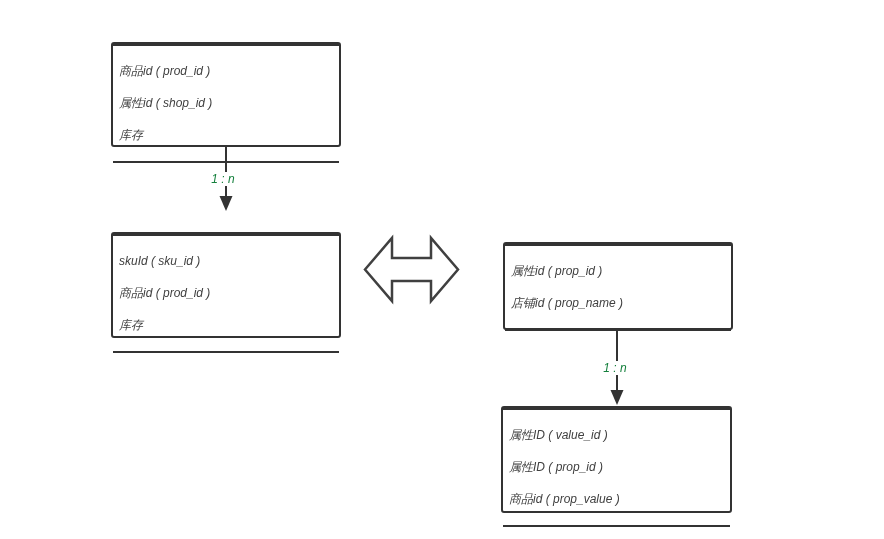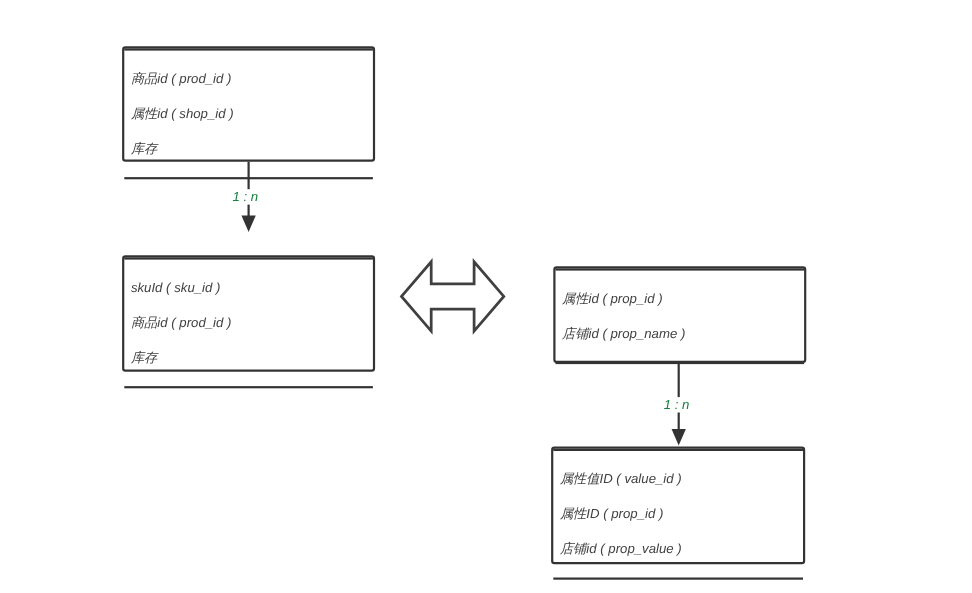--- a/index.html
+++ b/index.html
@@ -111,23 +111,23 @@
     <div class="entity-body">
       <div class="entity-row">属性id ( prop_id )</div>
       <div class="entity-row">店铺id ( prop_name )</div>
     </div>
     <div class="entity-footer"></div>
   </div>
 
   <div class="entity" style="left:501px; top:406px; width:231px; height:107px;">
     <div class="entity-header">属性值 ( tz_prod_prop_value )</div>
     <div class="entity-body">
-      <div class="entity-row">属性值ID ( value_id )</div>
+      <div class="entity-row">属性ID ( value_id )</div>
       <div class="entity-row">属性ID ( prop_id )</div>
-      <div class="entity-row">店铺id ( prop_value )</div>
+      <div class="entity-row">商品id ( prop_value )</div>
     </div>
     <div class="entity-footer"></div>
   </div>
 
   <div class="relation-label" style="left:223px; top:179px;">1 : n</div>
   <div class="relation-label" style="left:615px; top:368px;">1 : n</div>
 
 </div>
 
 </body></html>

